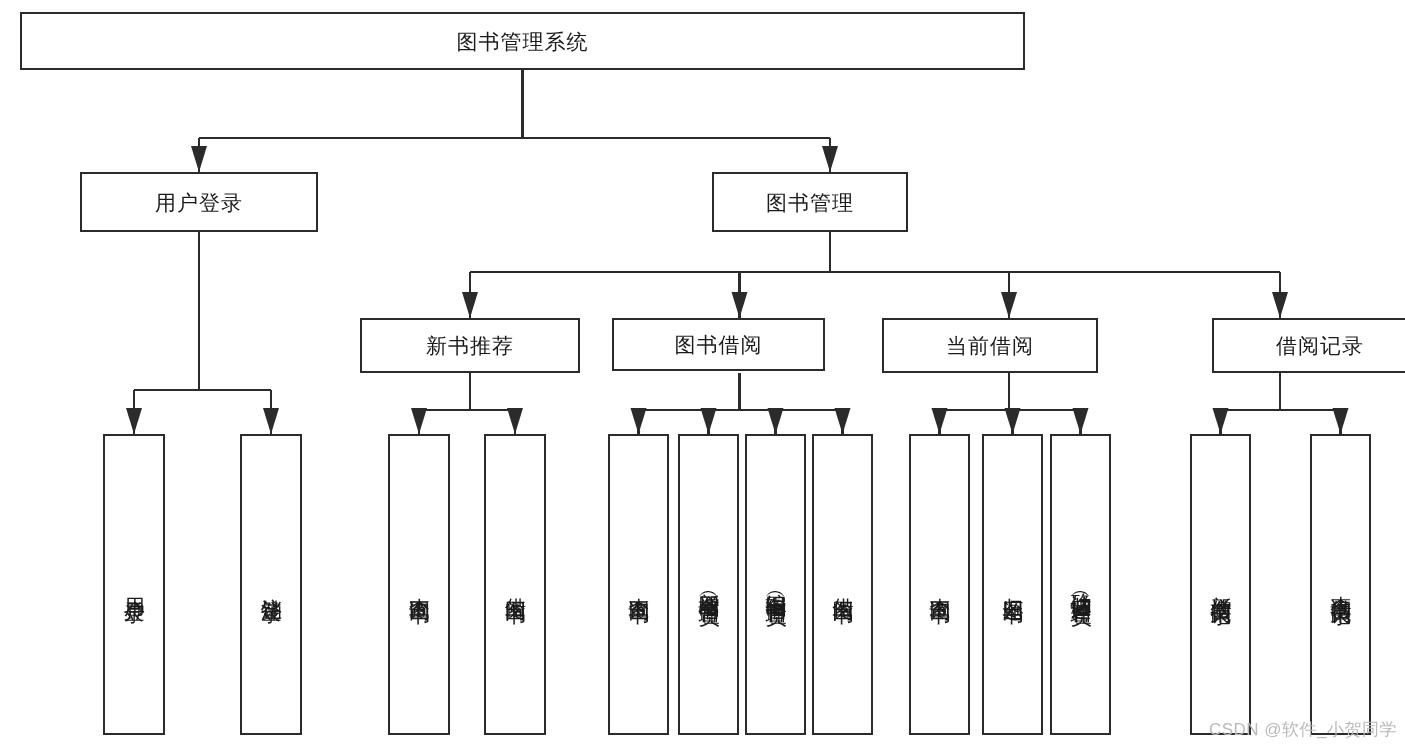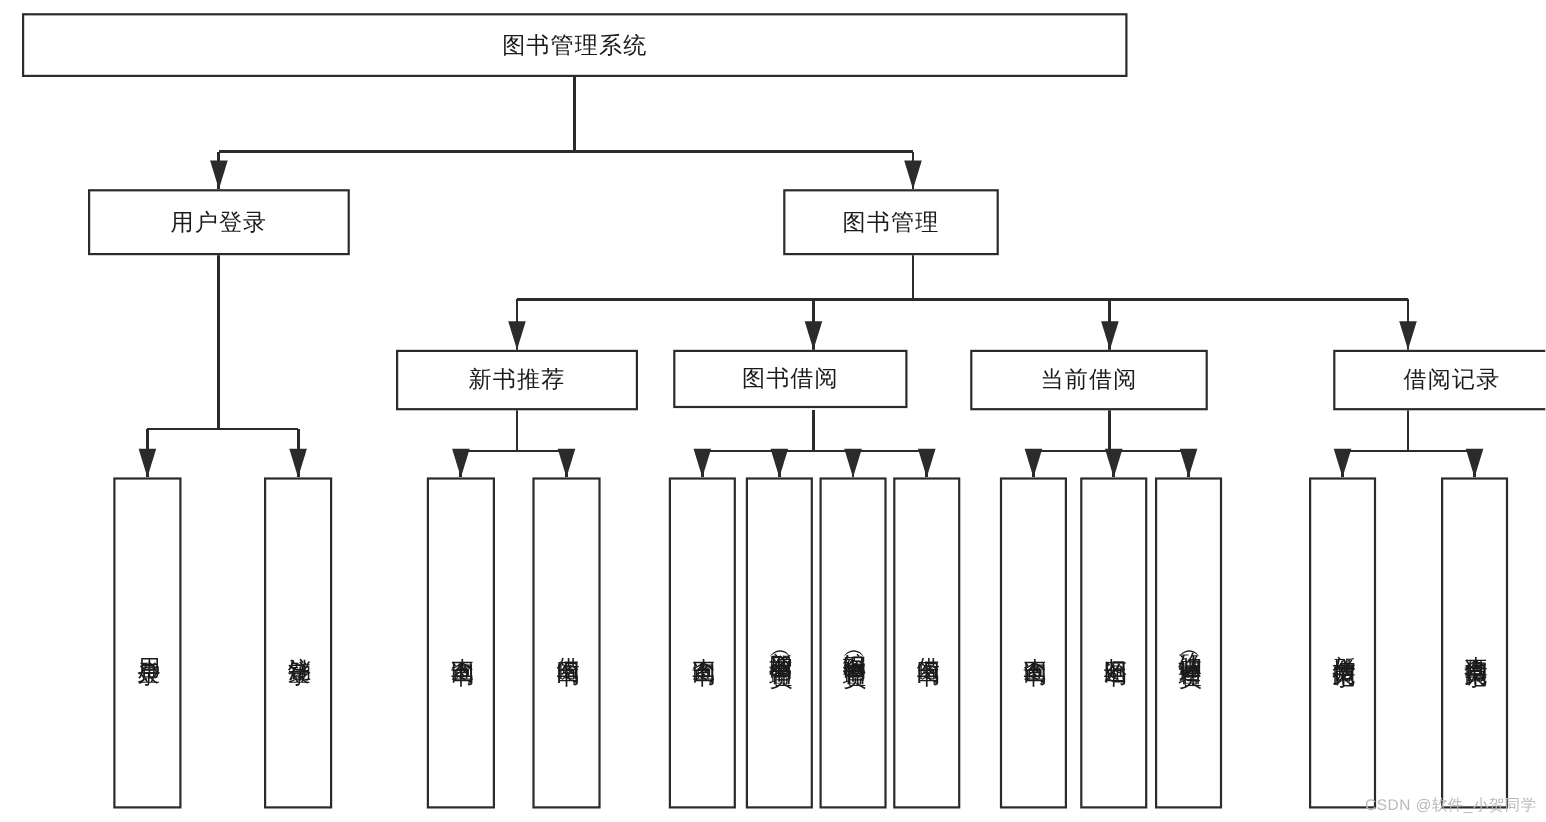--- a/index.html
+++ b/index.html
@@ -52,21 +52,21 @@
   }
   .node.v-node > .vtext {
     writing-mode: vertical-rl;
     text-orientation: upright;
     white-space: nowrap;
   }
   #watermark {
     position: absolute;
     right: 8px;
     bottom: 6px;
-    font-size: 14px;
+    font-size: 17px;
     color: #b9b9b9;
     letter-spacing: 0.5px;
     z-index: 5;
     user-select: none;
     white-space: nowrap;
   }
 </style>
 </head>
 <body>
 

